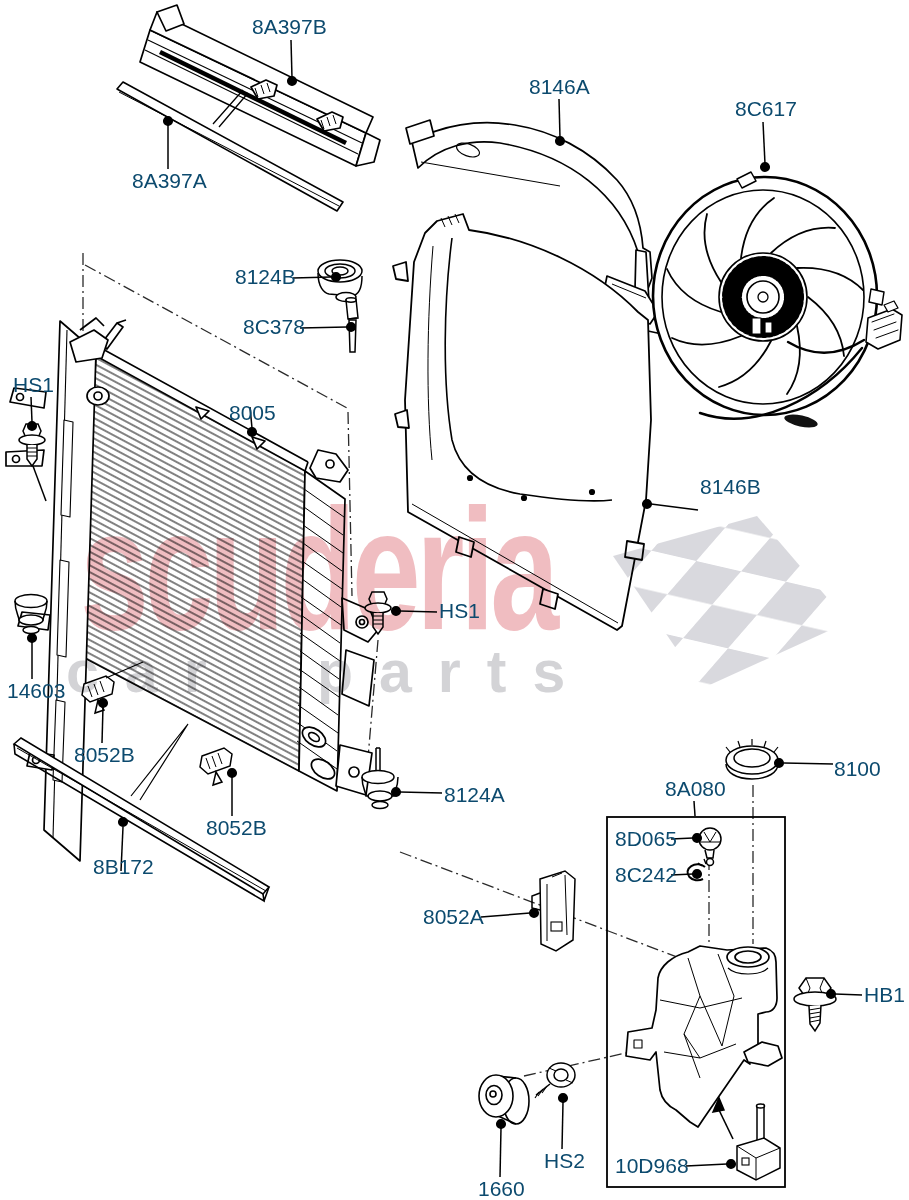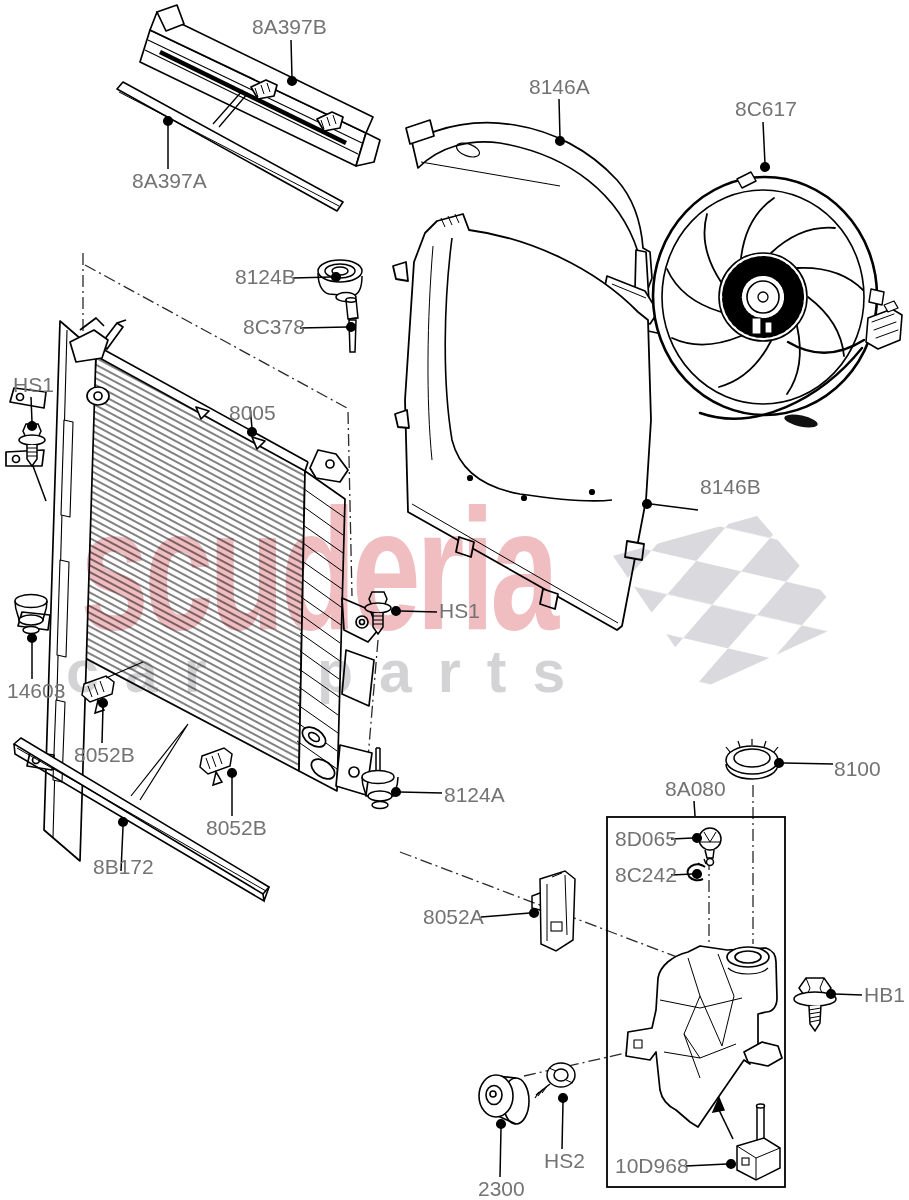--- a/index.html
+++ b/index.html
@@ -1,19 +1,19 @@
 <!DOCTYPE html>
 <html><head>
 <meta charset="utf-8">
 <style>
   html,body{margin:0;padding:0;background:#fff;}
   .canvas{position:relative;width:909px;height:1200px;background:#ffffff;overflow:hidden;
           font-family:"Liberation Sans", sans-serif;}
   .art{position:absolute;left:0;top:0;}
-  .lbl{position:absolute;color:#737373;font-size:21px;line-height:22px;white-space:nowrap;
+  .lbl{position:absolute;color:#0c4a6e;font-size:21px;line-height:22px;white-space:nowrap;
        font-family:"Liberation Sans", sans-serif;cursor:pointer;}
   .wm-red{position:absolute;left:80px;top:470px;font-size:172px;font-weight:bold;
           letter-spacing:-6px;color:rgba(206,36,50,0.30);transform:scaleX(0.72);
           transform-origin:left top;mix-blend-mode:multiply;pointer-events:none;}
   .wm-gray{position:absolute;left:66px;top:638px;font-size:59px;font-weight:bold;
           letter-spacing:26px;word-spacing:42px;color:rgba(125,125,135,0.34);
           mix-blend-mode:multiply;pointer-events:none;}
   .wm-flag{position:absolute;left:0;top:0;mix-blend-mode:multiply;pointer-events:none;}
   svg{display:block;}
 </style>
@@ -369,17 +369,17 @@
   <div class="lbl" style="left:93px;top:856px">8B172</div>
   <div class="lbl" style="left:206px;top:817px">8052B</div>
   <div class="lbl" style="left:439px;top:600px">HS1</div>
   <div class="lbl" style="left:444px;top:784px">8124A</div>
   <div class="lbl" style="left:834px;top:758px">8100</div>
   <div class="lbl" style="left:665px;top:778px">8A080</div>
   <div class="lbl" style="left:615px;top:828px">8D065</div>
   <div class="lbl" style="left:615px;top:864px">8C242</div>
   <div class="lbl" style="left:423px;top:906px">8052A</div>
   <div class="lbl" style="left:864px;top:984px">HB1</div>
-  <div class="lbl" style="left:478px;top:1178px">2300</div>
+  <div class="lbl" style="left:478px;top:1178px">1660</div>
   <div class="lbl" style="left:544px;top:1150px">HS2</div>
   <div class="lbl" style="left:615px;top:1155px">10D968</div>
 
 </div>
 
 </body></html>

